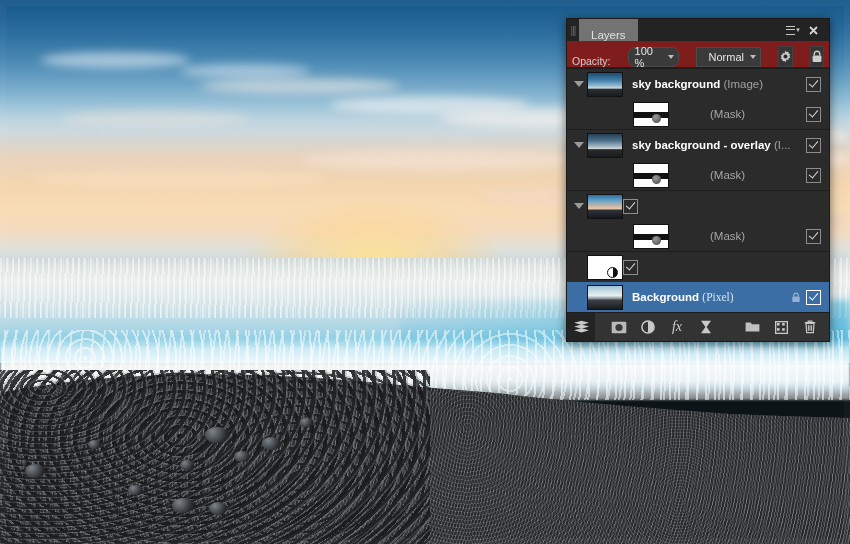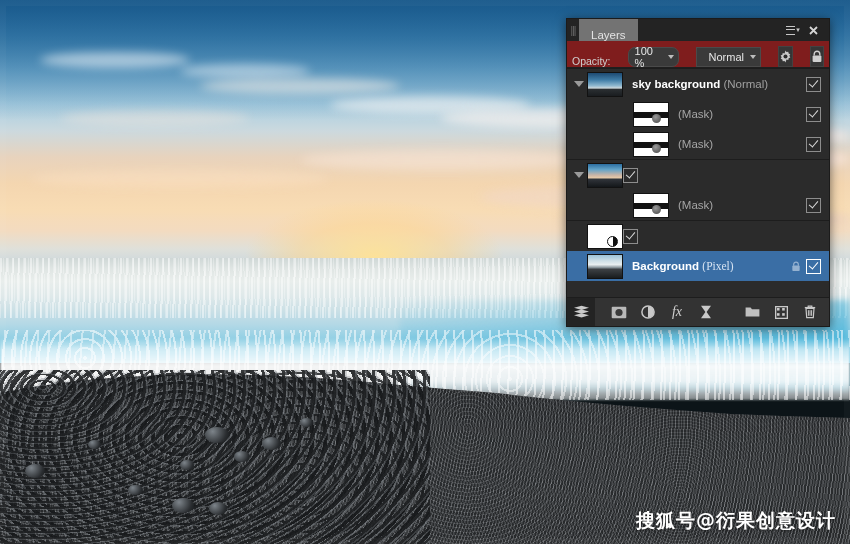--- a/index.html
+++ b/index.html
@@ -373,20 +373,21 @@
     color: #ffffff;
     font-weight: bold;
   }
   .layer-kind {
     color: #a0a0a0;
     font-weight: normal;
   }
   .mask-kind {
     color: #a6a6a6;
     font-size: 11.5px;
+    margin-left: 32px;
   }
 
   .row-right {
     display: flex;
     align-items: center;
     gap: 5px;
     padding-right: 8px;
     flex: 0 0 auto;
   }
   .lock-mini { opacity: 0.55; }
@@ -412,21 +413,20 @@
     border-bottom-color: #ffffff;
   }
 
   
   .panel-bottombar {
     display: flex;
     align-items: center;
     height: 28px;
     background: #2b2b2b;
     border-top: 1px solid #1d1d1d;
-    margin-top: 16px;
   }
   .bb-left {
     width: 28px;
     height: 28px;
     background: #232323;
     display: flex;
     align-items: center;
     justify-content: center;
   }
   .bb-mid {
@@ -501,21 +501,20 @@
     <div class="rock" style="left:25px;top:464px;width:20px;height:14px;"></div>
     <div class="rock" style="left:172px;top:498px;width:22px;height:15px;"></div>
     <div class="rock" style="left:209px;top:502px;width:18px;height:13px;"></div>
     <div class="rock" style="left:128px;top:485px;width:15px;height:10px;"></div>
     <div class="rock" style="left:300px;top:418px;width:13px;height:9px;"></div>
     <div class="rock" style="left:88px;top:440px;width:13px;height:9px;"></div>
 
     <div class="vignette-edge"></div>
   </div>
 
-  <div id="watermark">搜狐号@衍果创意设计</div>
 
   <div id="layers-panel">
 
     <div class="panel-titlebar">
       <div class="grip">|||</div>
       <div class="panel-tab">
         <span>Layers</span>
       </div>
       <div class="titlebar-spacer"></div>
       <div class="tb-btn">
@@ -555,41 +554,54 @@
 
     <div class="layer-list">
 
       <div class="layer-row group-start">
         <div class="disclosure">
             <span class="tri"></span>
           </div>
         <div class="thumb sky-a"></div>
         <div class="layer-label">
           <span class="layer-name">sky background</span>
-          <span class="layer-kind">(Normal)</span>
+          <span class="layer-kind">(Image)</span>
         </div>
         <div class="row-right">
           <div class="vis-check"></div>
         </div>
       </div>
 
       <div class="layer-row">
         <div class="indent"></div>
         <div class="indent-mask"></div>
         <div class="thumb-mask">
             <span class="brush"></span>
           </div>
         <div class="layer-label">
           <span class="mask-kind">(Mask)</span>
         </div>
         <div class="row-right">
           <div class="vis-check"></div>
         </div>
       </div>
 
+      <div class="layer-row group-start">
+        <div class="disclosure">
+            <span class="tri"></span>
+          </div>
+        <div class="thumb sky-b"></div>
+        <div class="layer-label">
+          <span class="layer-name">sky background - overlay</span>
+          <span class="layer-kind">(I...</span>
+        </div>
+        <div class="row-right">
+          <div class="vis-check"></div>
+        </div>
+      </div>
 
       <div class="layer-row">
         <div class="indent"></div>
         <div class="indent-mask"></div>
         <div class="thumb-mask">
             <span class="brush"></span>
           </div>
         <div class="layer-label">
           <span class="mask-kind">(Mask)</span>
         </div>

